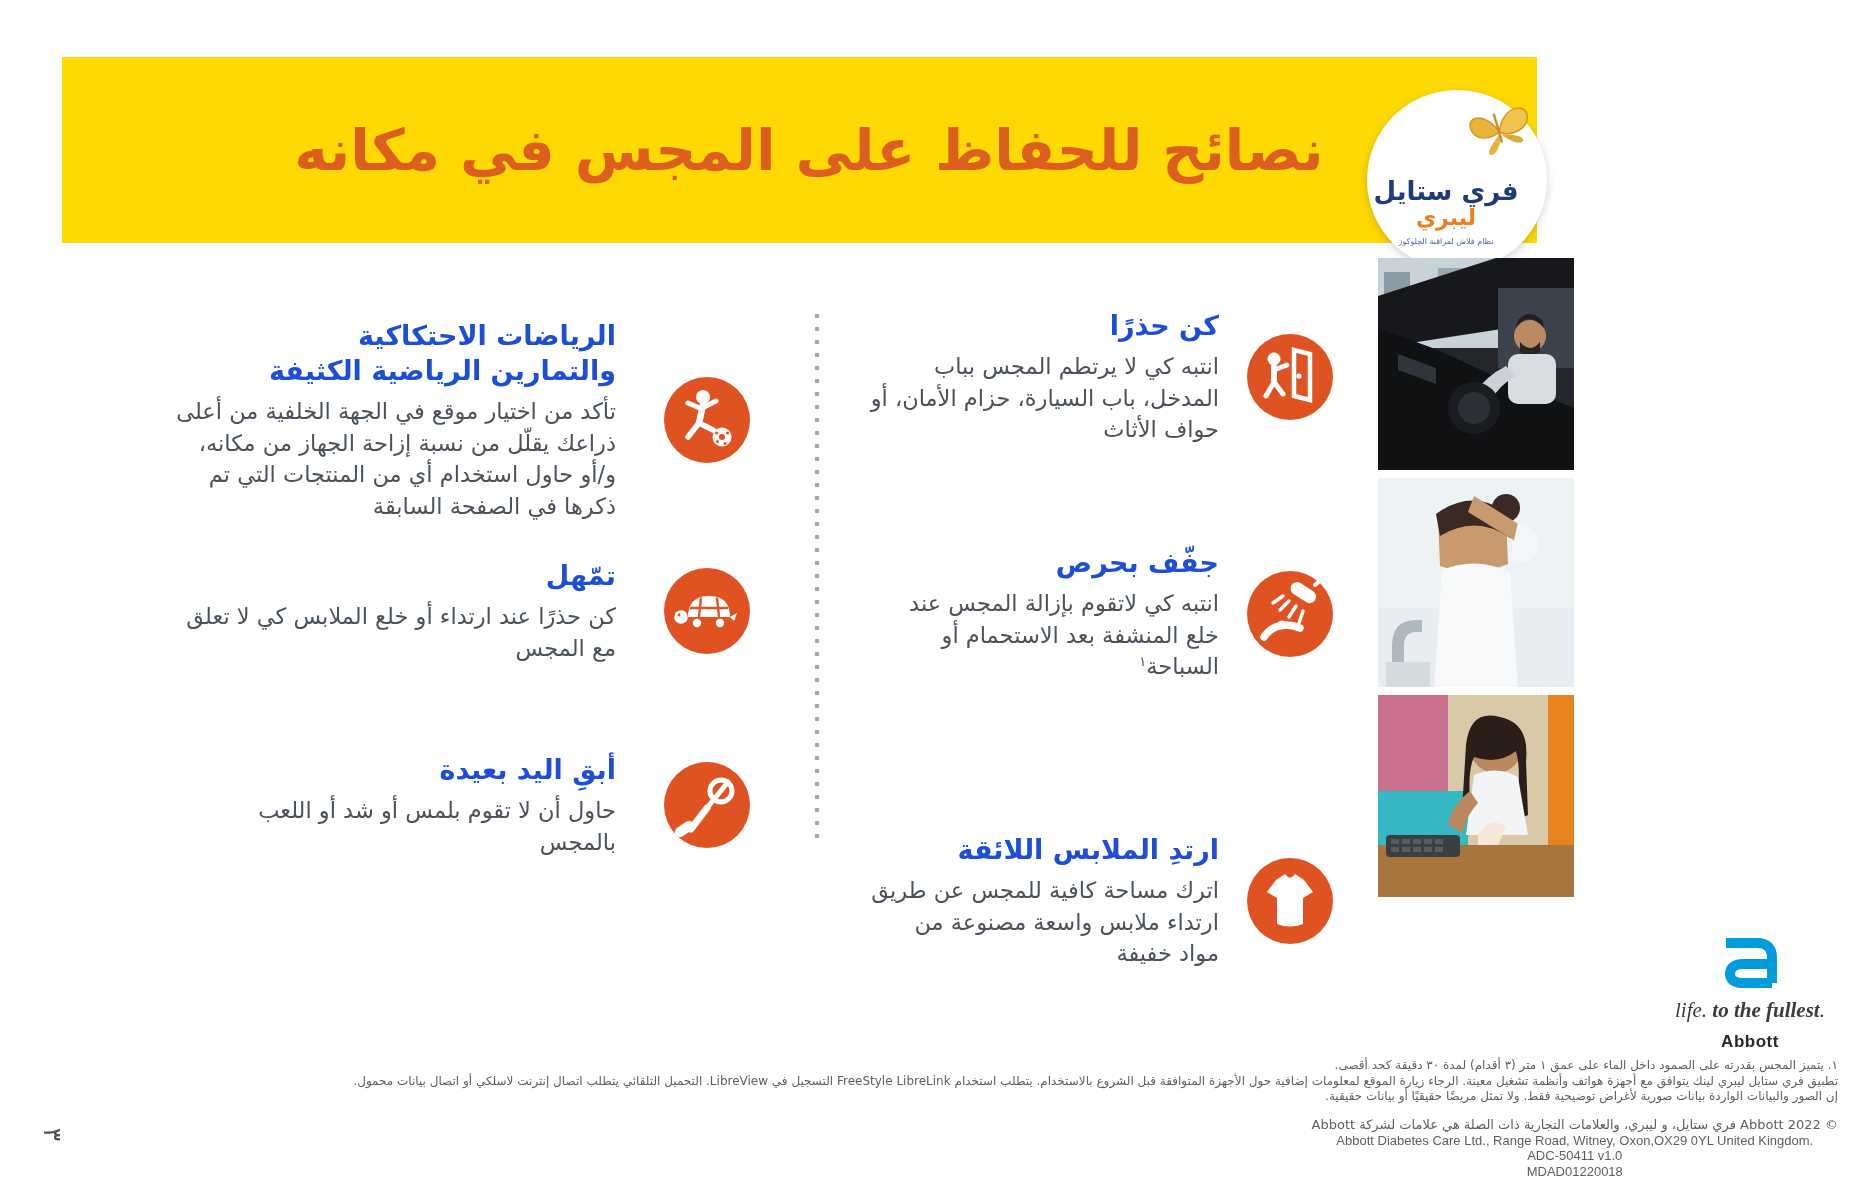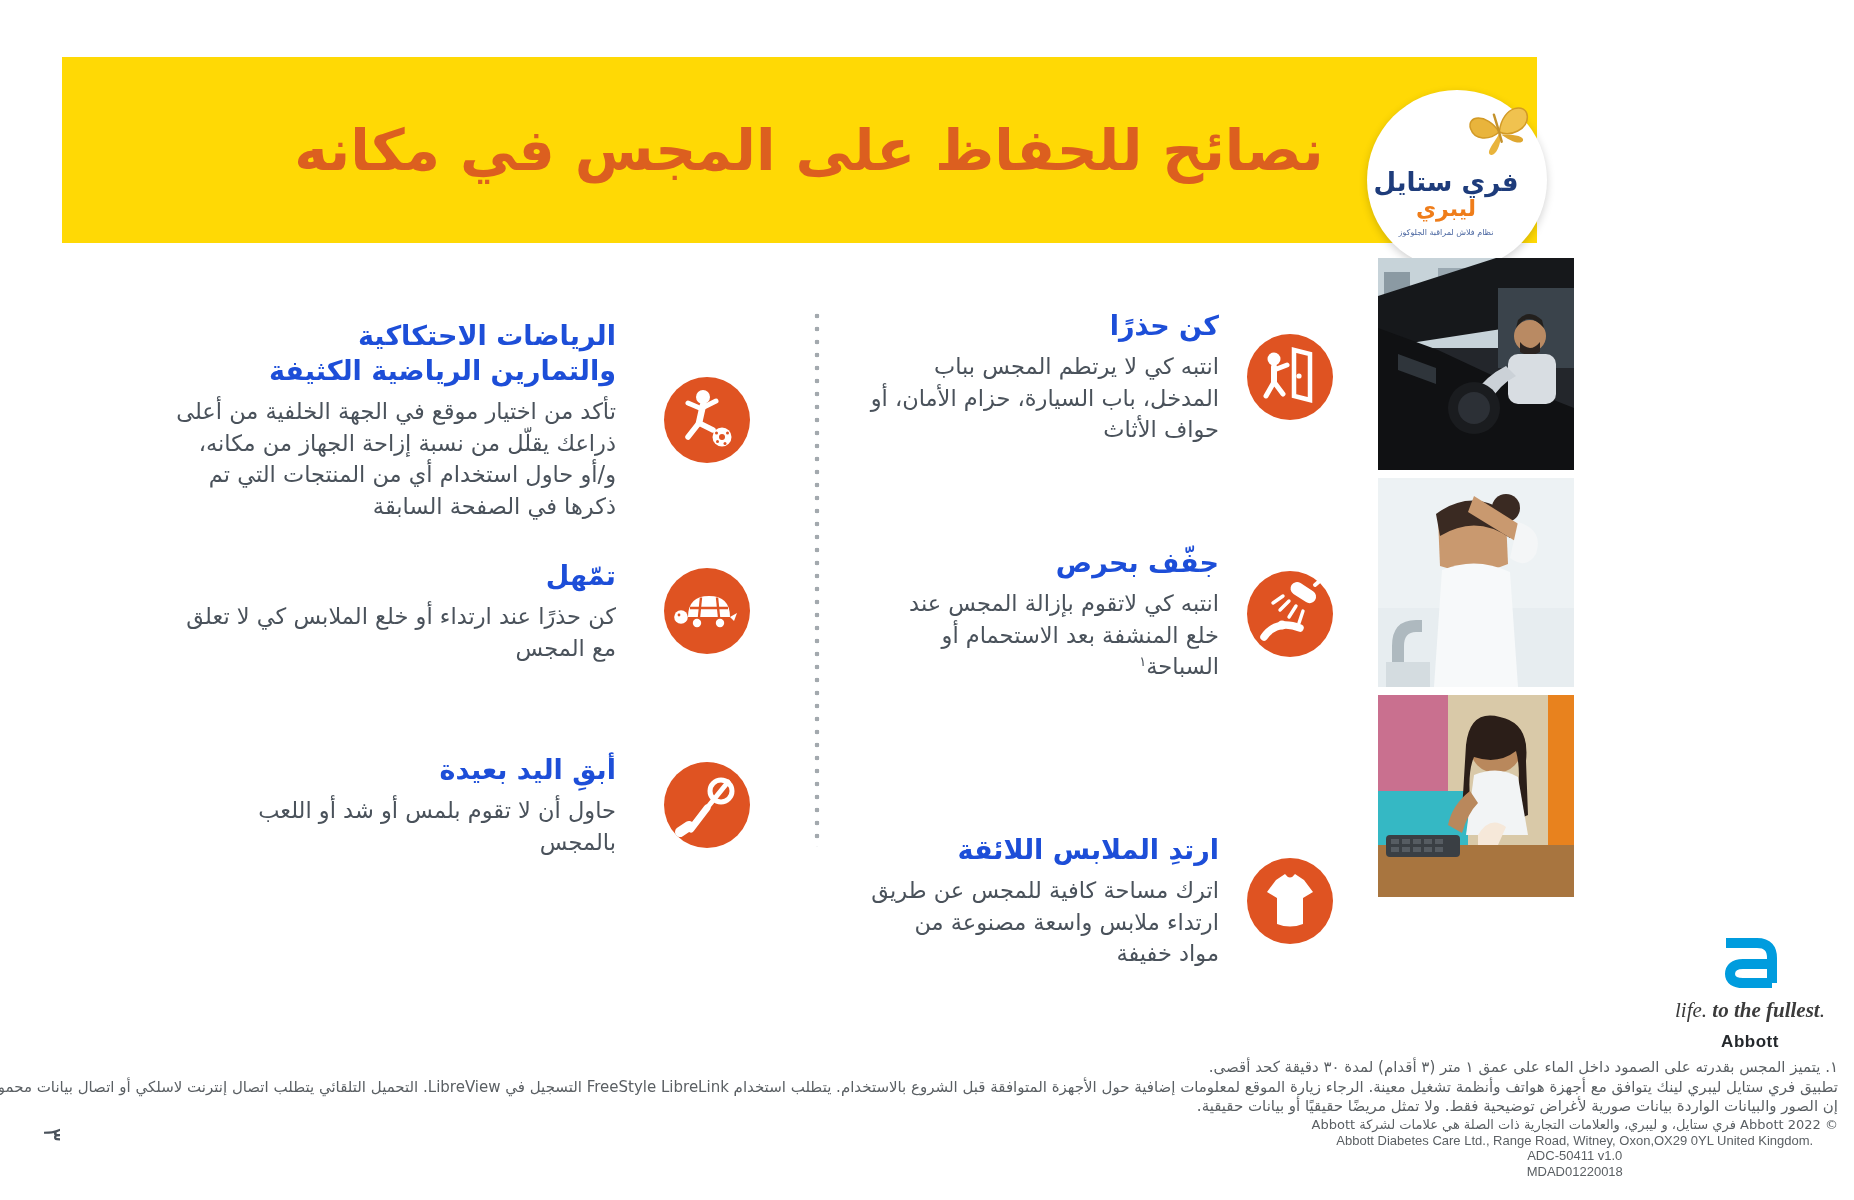--- a/index.html
+++ b/index.html
@@ -13,21 +13,21 @@
     position:absolute;left:132px;top:0;width:1230px;height:186px;
     display:flex;align-items:center;justify-content:center;
     font-size:57px;font-weight:bold;color:#DC5F1F;letter-spacing:-1px;
   }
   
   .brand-circle{
     position:absolute;left:1367px;top:90px;width:180px;height:180px;border-radius:50%;
     background:#ffffff;box-shadow:0 3px 8px rgba(0,0,0,.18);text-align:center;
   }
   .brand-butterfly{position:absolute;top:12px;left:96px;}
-  .brand-text{position:absolute;top:79px;left:0;width:158px;text-align:center;}
+  .brand-text{position:absolute;top:88px;left:0;width:158px;text-align:center;}
   .brand-l1{font-size:26px;font-weight:bold;color:#1E3C7B;line-height:1.05;}
   .brand-l2{font-size:22px;font-weight:bold;color:#EF7D1A;line-height:1.2;}
   .brand-tag{font-size:8px;color:#4A66A0;margin-top:5px;}
   
   .tip{position:absolute;display:flex;align-items:center;}
   .tip-left{left:88px;width:662px;}
   .tip-right{left:838px;width:495px;}
   .tip-icon{
     flex:0 0 86px;width:86px;height:86px;border-radius:50%;background:#DF5322;
     margin-inline-start:0;margin-inline-end:0;
@@ -46,21 +46,21 @@
   
   .photo{position:absolute;left:1378px;width:196px;overflow:hidden;background:#ddd;}
   .photo svg{display:block;}
   
   .abbott{position:absolute;left:1640px;top:932px;width:220px;text-align:center;}
   .abbott-tagline{font-family:"Liberation Serif",serif;font-style:italic;font-size:21px;color:#3B3B3B;margin-top:6px;}
   .abbott-tagline b{font-weight:bold;}
   .abbott-word{font-size:17px;font-weight:bold;color:#24282C;letter-spacing:.5px;margin-top:9px;font-family:"Liberation Sans",sans-serif;}
   
   .footnotes{position:absolute;right:16px;top:1058px;width:1600px;text-align:right;
-    font-size:15px;color:#5A5F63;line-height:1.3;}
+    font-size:12px;color:#5A5F63;line-height:1.3;}
   .footnotes div{white-space:nowrap;}
   .legal{position:absolute;right:16px;top:1117px;text-align:right;font-size:13px;color:#5A5F63;line-height:1.2;}
   .legal .ltr{direction:ltr;font-family:"Liberation Sans",sans-serif;text-align:center;}
   .page-num{
     position:absolute;left:46px;top:1120px;font-size:25px;color:#4A525B;
     transform:rotate(90deg);
   }
 </style>
 </head>
 <body>

